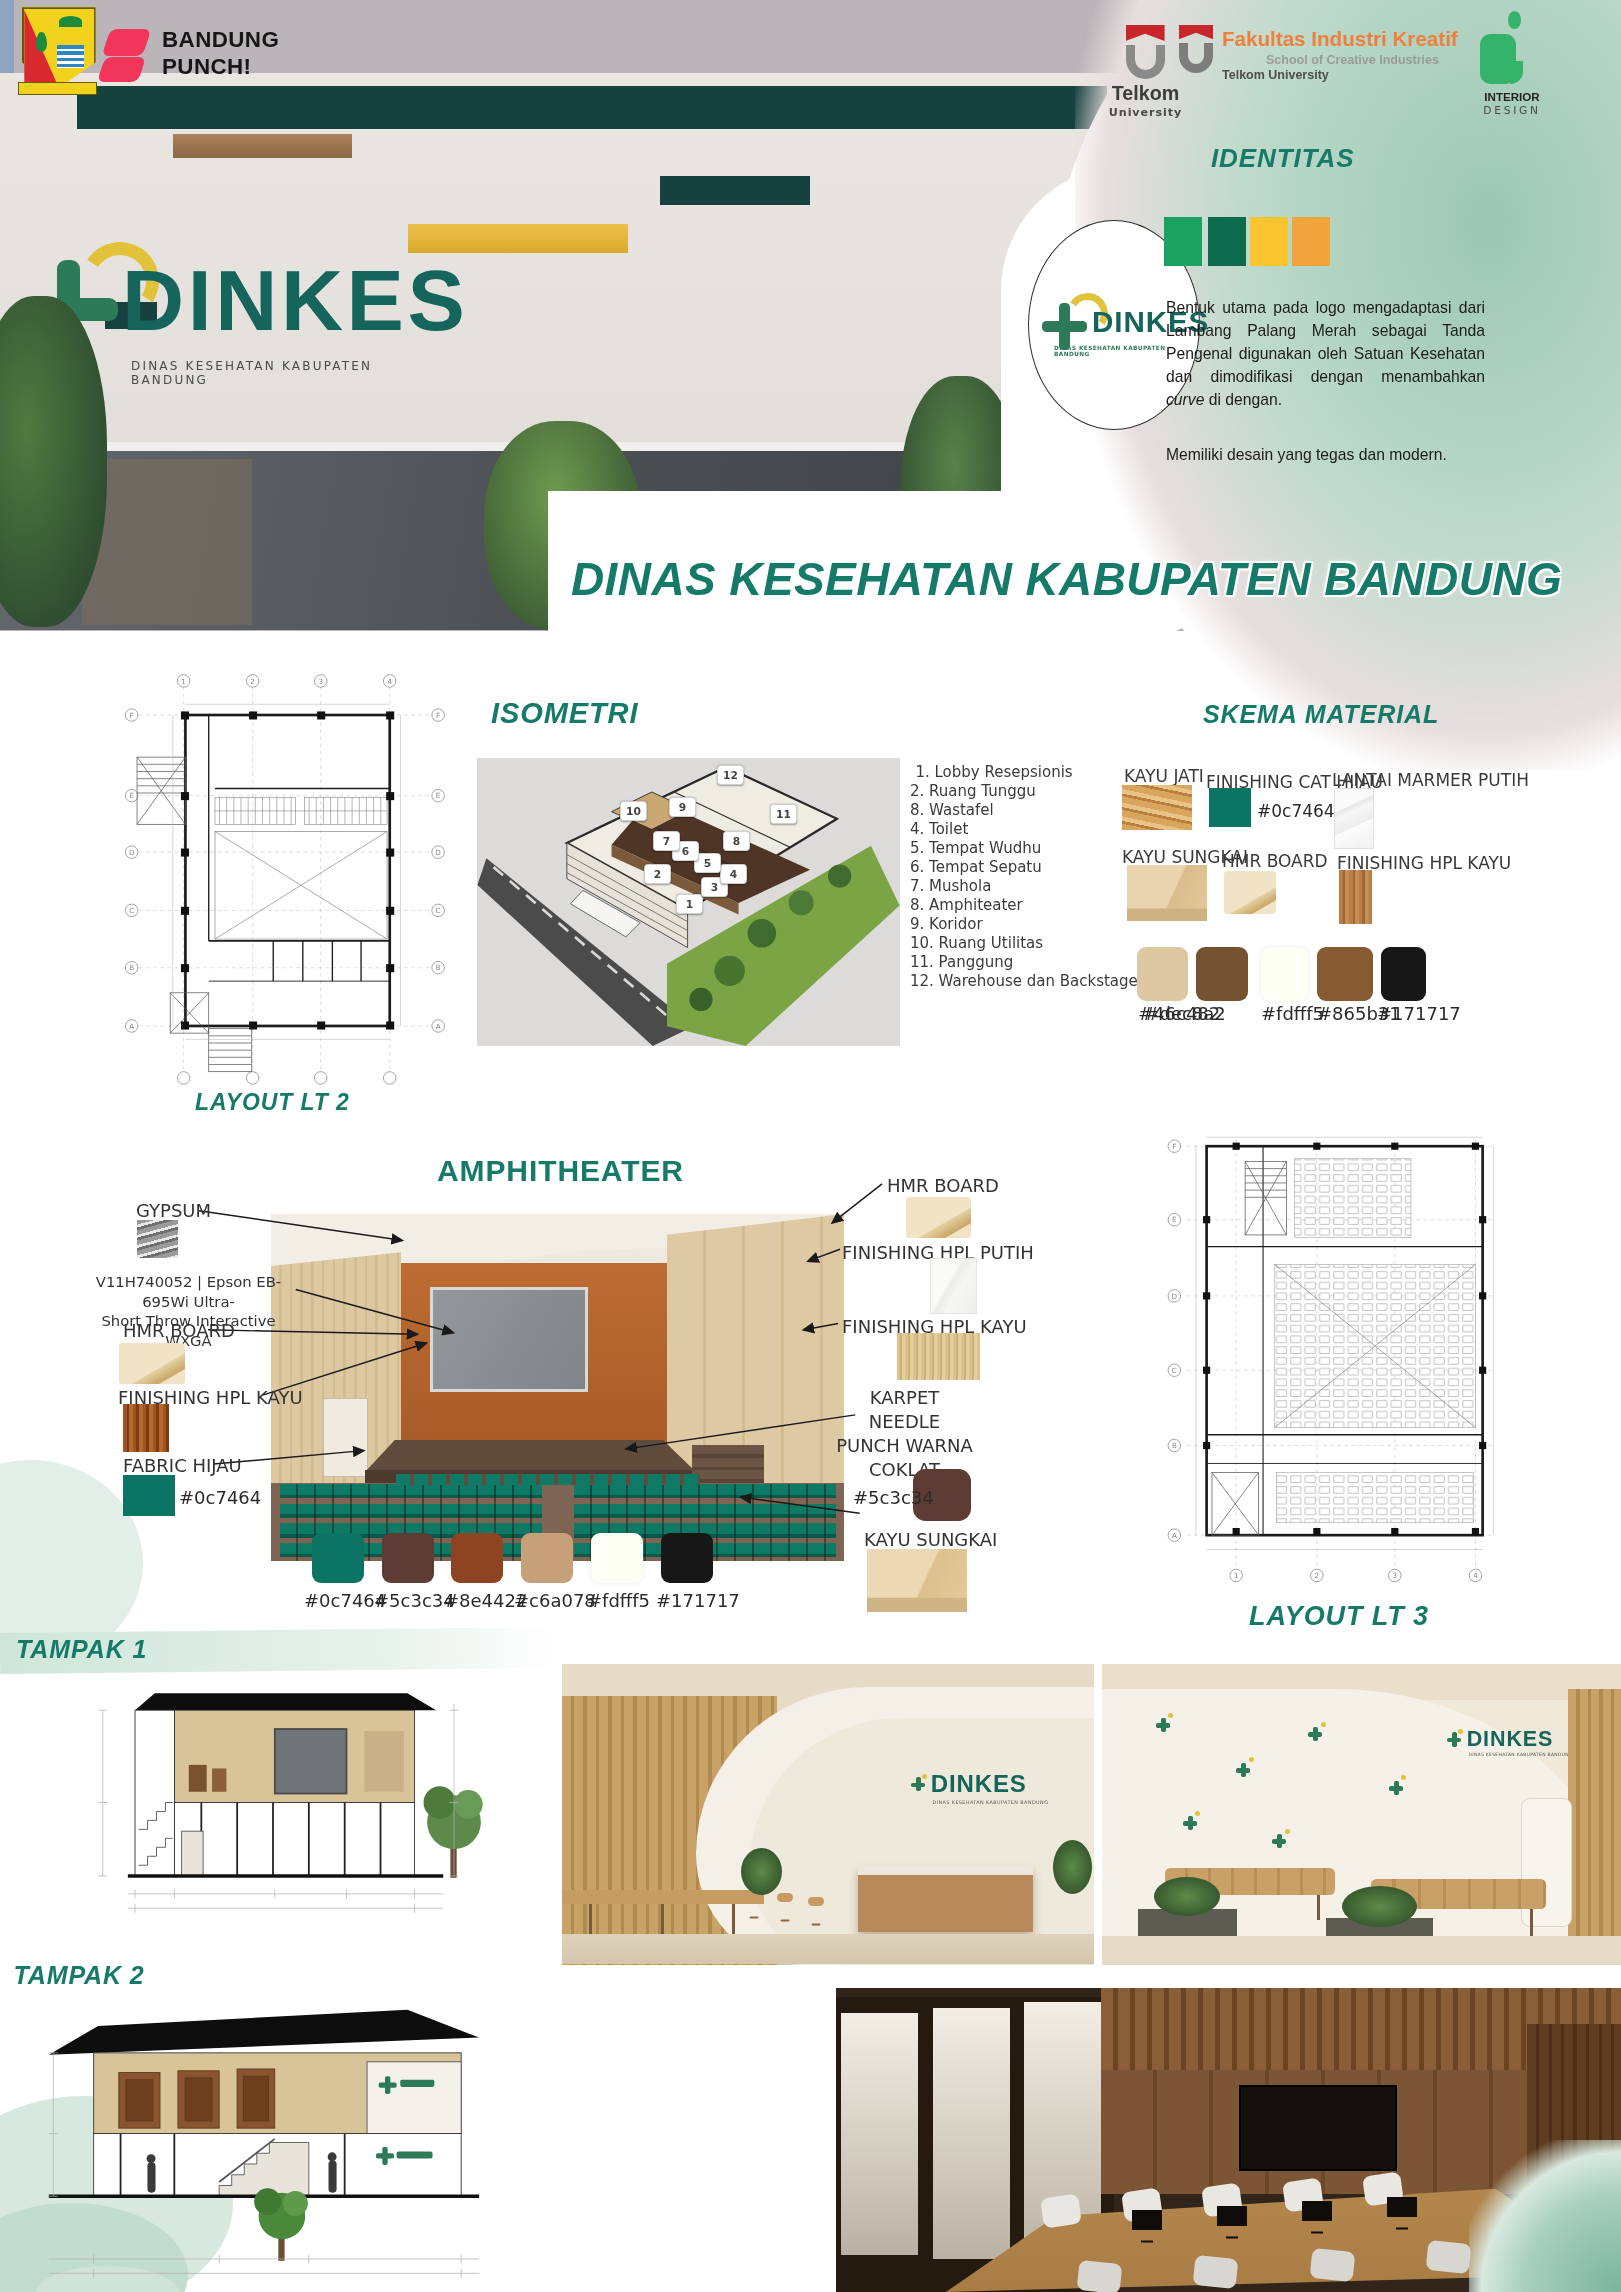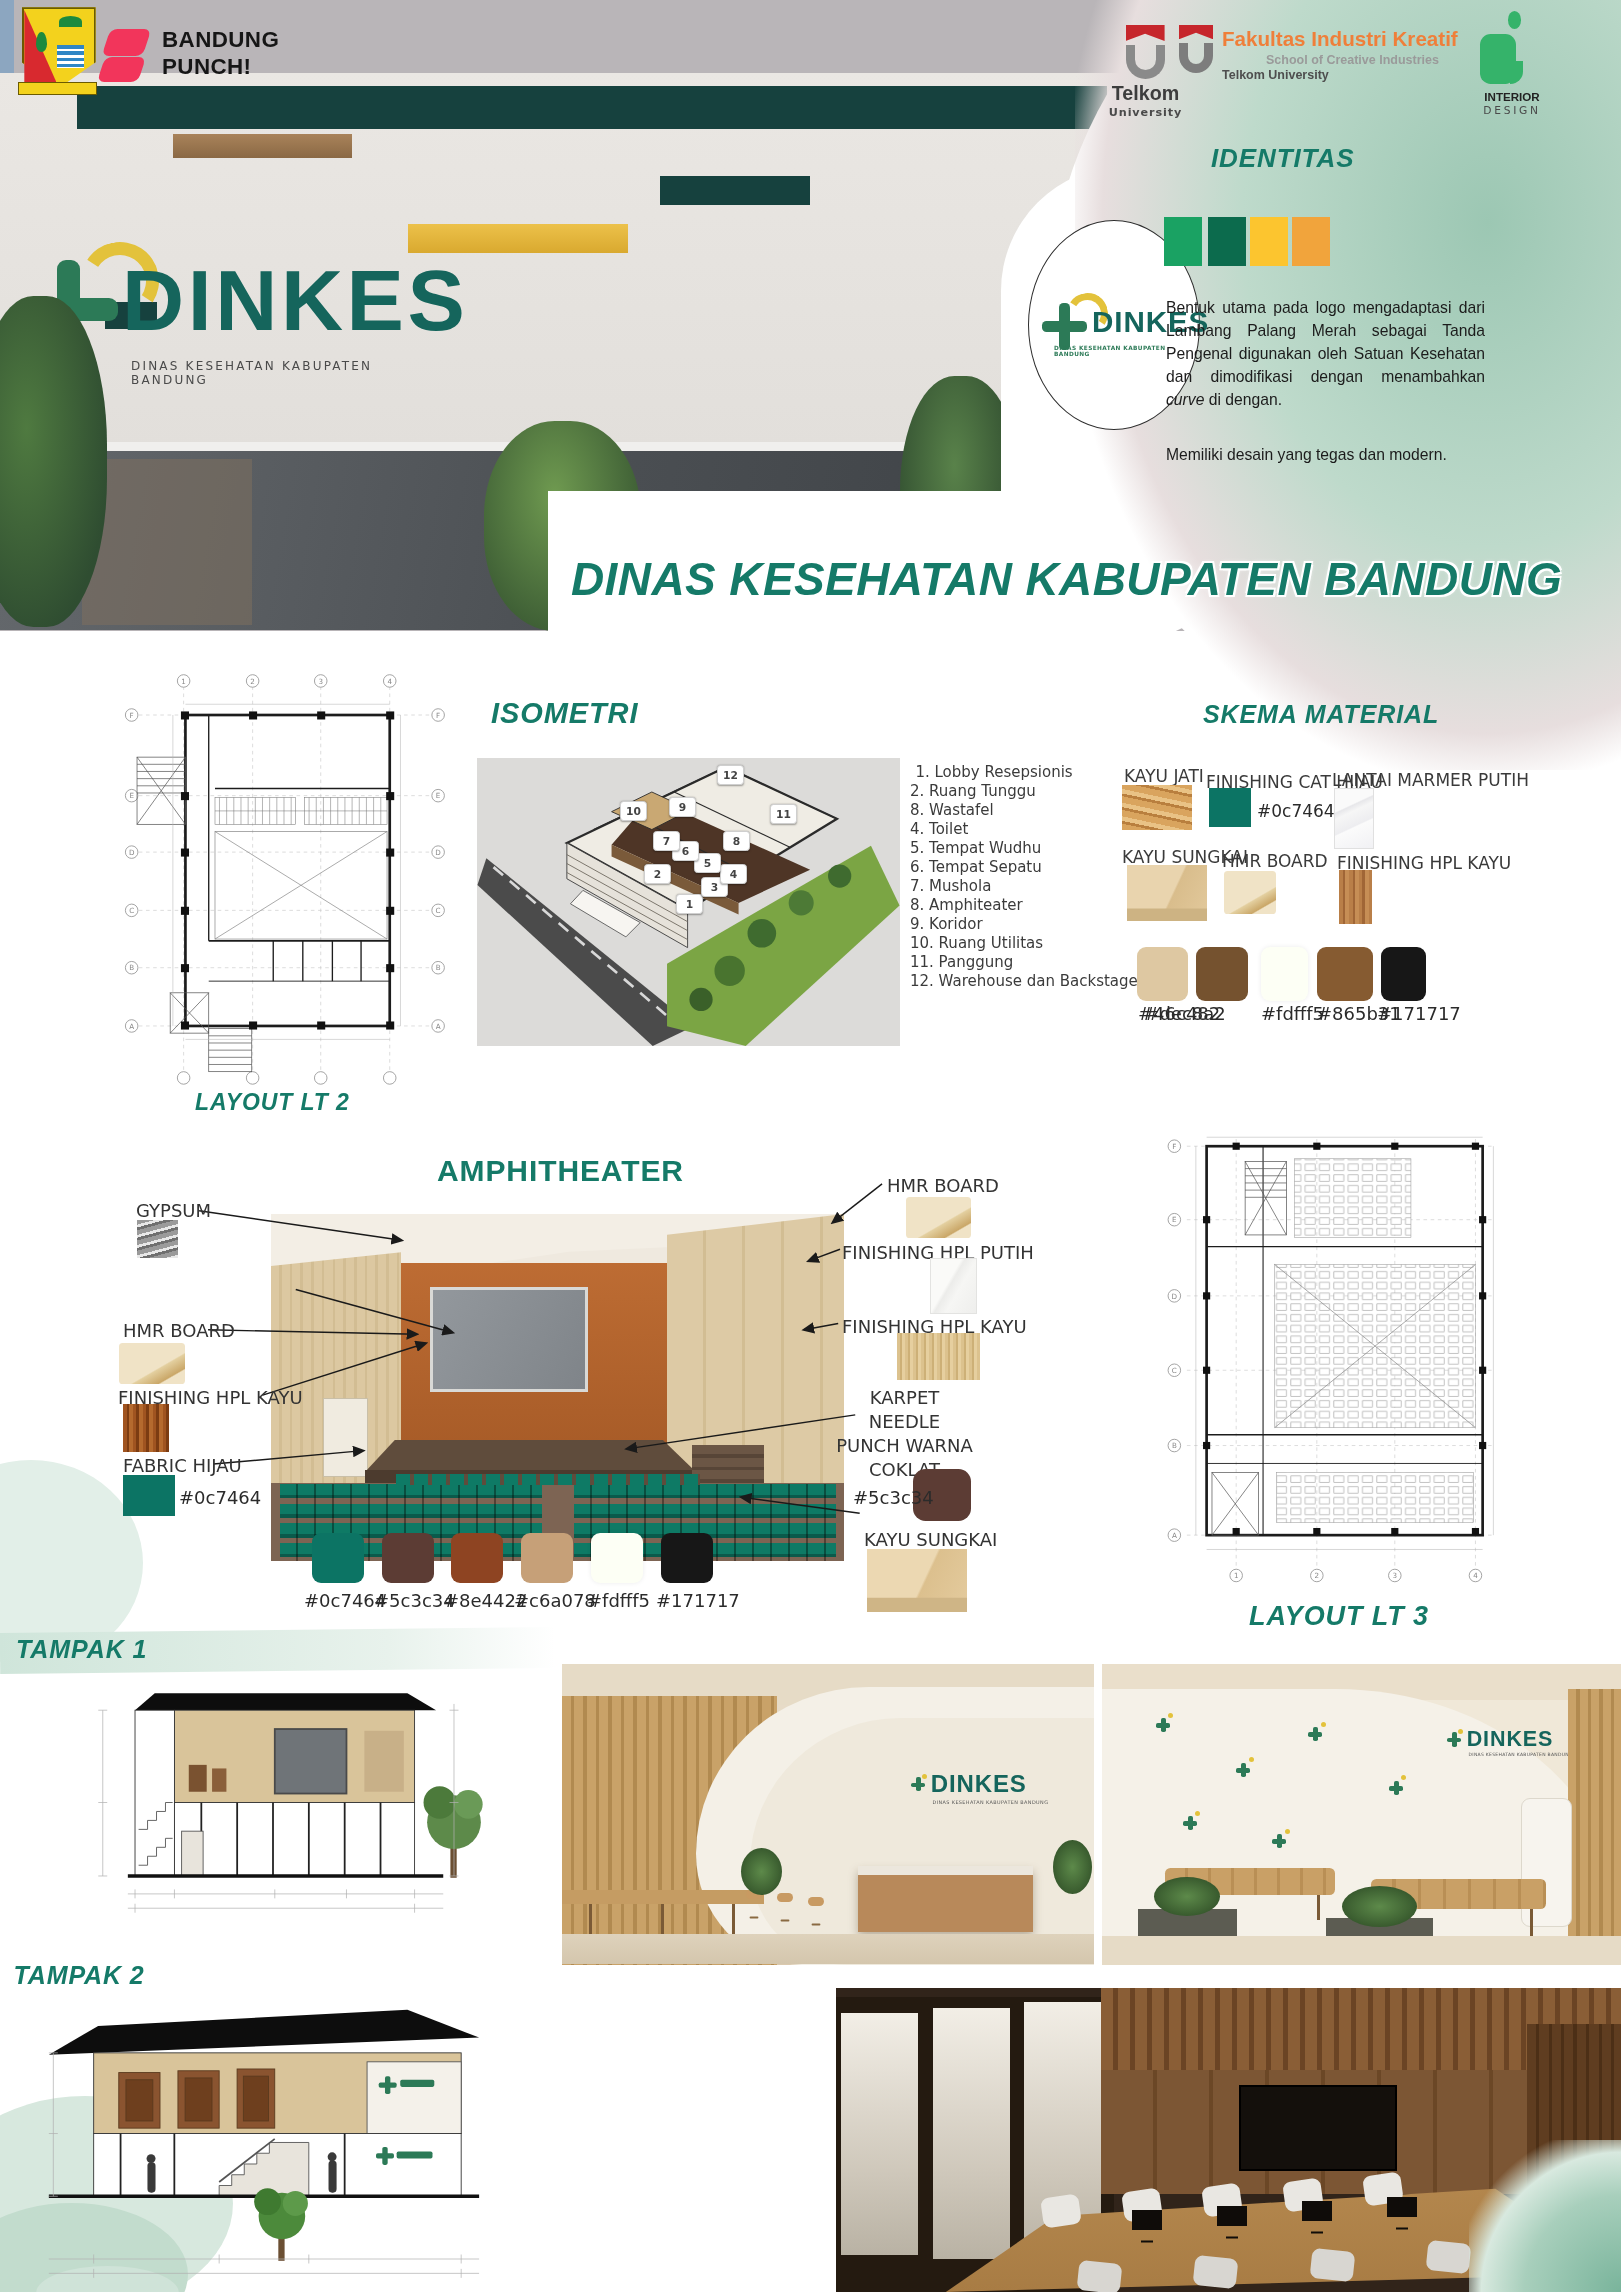--- a/index.html
+++ b/index.html
@@ -381,20 +381,24 @@
       <line x1="858" y1="85" x2="823" y2="98" marker-end="url(#arr)"></line>
       <line x1="856" y1="168" x2="818" y2="175" marker-end="url(#arr)"></line>
       <line x1="875" y1="270" x2="620" y2="308" marker-end="url(#arr)"></line>
       <line x1="880" y1="380" x2="748" y2="362" marker-end="url(#arr)"></line>
     </g>
   </svg>
 
   <div class="abs callout" style="z-index:7;left:136px;top:1200px;">GYPSUM</div>
   <div class="abs" style="z-index:7;left:137px;top:1220px;width:41px;height:38px;
        background:repeating-linear-gradient(165deg,#9a9a9a 0 4.5px,#e8e8e8 4.5px 7.2px,#6f6f6f 7.2px 9.9px);"></div>
+  <div class="abs callout" style="z-index:7;left:81px;top:1272px;width:215px;text-align:center;font-size:14.8px;line-height:19.7px;">
+    <span>V11H740052 | Epson EB-695Wi Ultra-</span><br>
+    <span>Short Throw Interactive WXGA</span>
+  </div>
   <div class="abs callout" style="z-index:7;left:123px;top:1320px;">HMR BOARD</div>
   <div class="abs" style="z-index:7;left:119px;top:1343px;width:66px;height:41px;
        background:linear-gradient(150deg,#f0e3c6 0 60%,#e3cf9f 62%,#caa768 80%,#f0e3c6 82%);border-radius:3.6px;"></div>
   <div class="abs callout" style="z-index:7;left:118px;top:1387px;">FINISHING HPL KAYU</div>
   <div class="abs" style="z-index:7;left:123px;top:1404px;width:46px;height:48px;
        background:repeating-linear-gradient(90deg,#a05420 0 3.6px,#7c3c12 3.6px 6.3px,#b56a2e 6.3px 9.9px);"></div>
   <div class="abs callout" style="z-index:7;left:123px;top:1455px;">FABRIC HIJAU</div>
   <div class="sq" style="z-index: 7; left: 123px; top: 1475px; width: 52px; height: 41px; background: rgb(12, 116, 100);"></div>
   <div class="abs hex" style="z-index:7;left:179px;top:1487px;">#0c7464</div>
 

